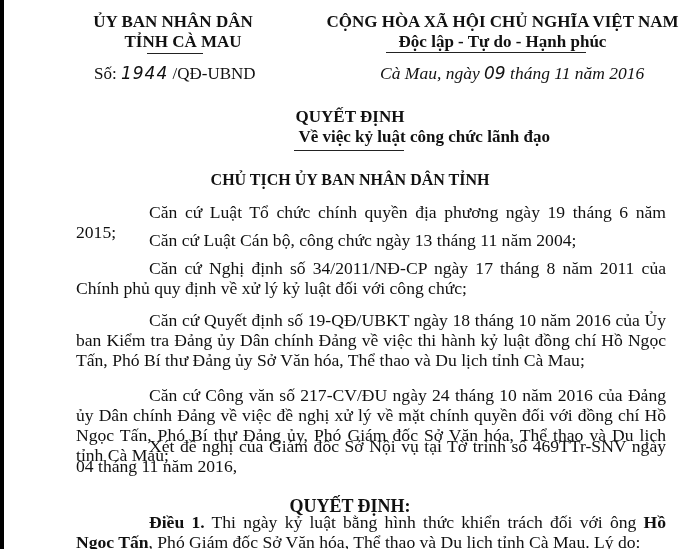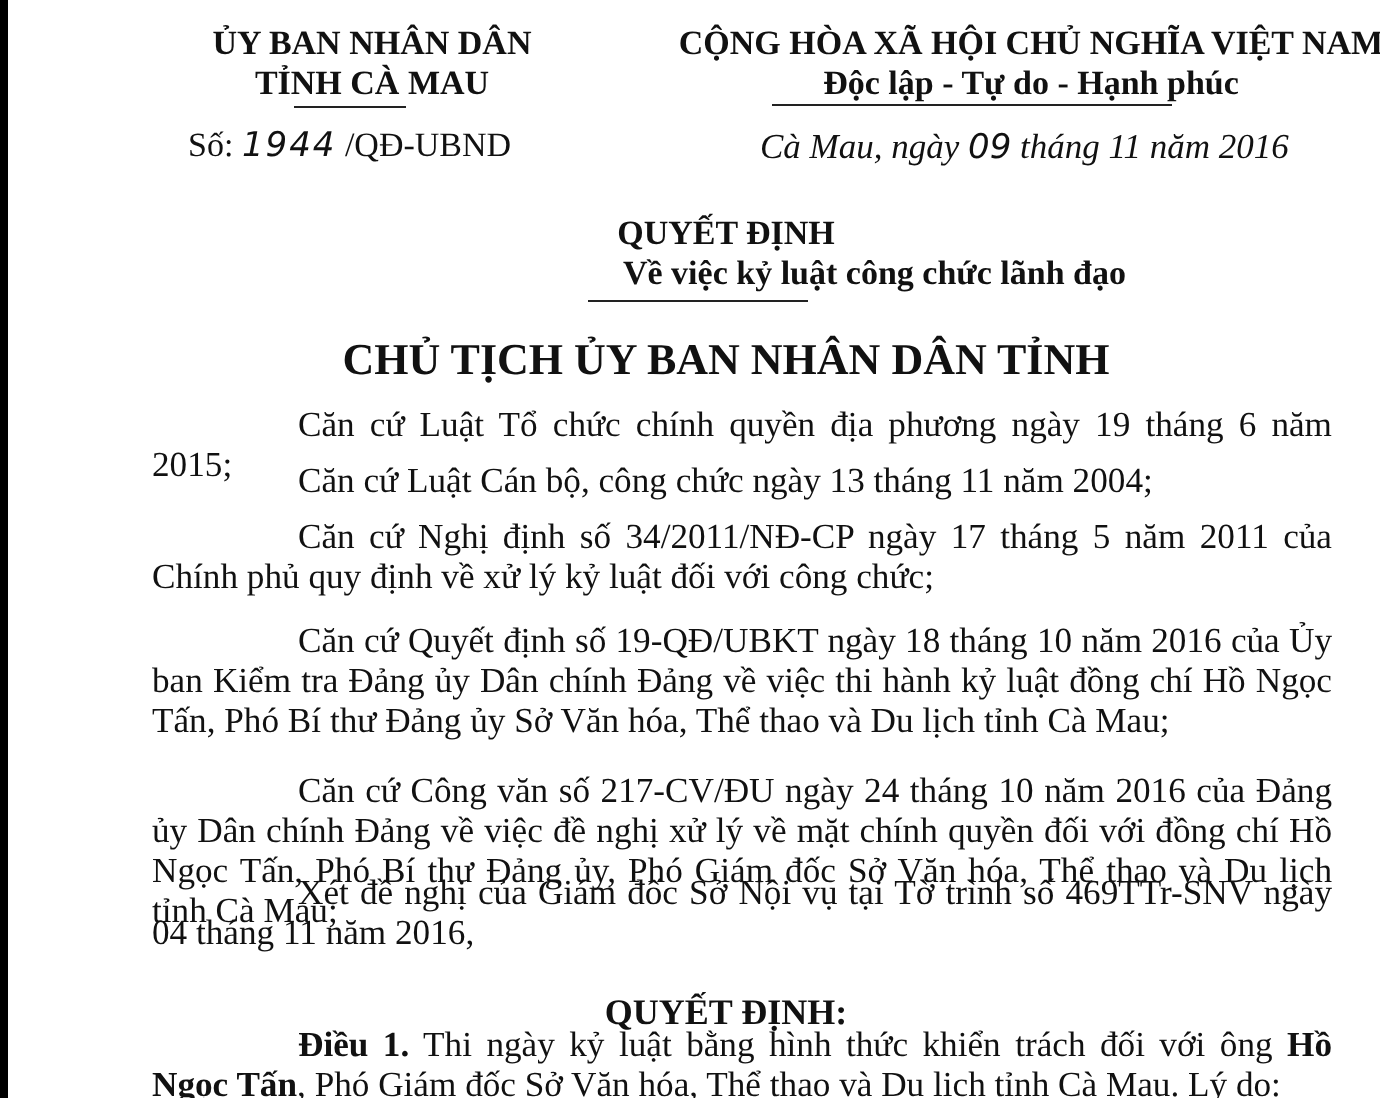--- a/index.html
+++ b/index.html
@@ -5,59 +5,59 @@
   html, body { margin: 0; padding: 0; }
   body {
     width: 690px; height: 549px; overflow: hidden;
     background: #ffffff; position: relative;
     font-family: "Liberation Serif", "DejaVu Serif", serif;
     color: #111;
   }
   .edge { position: absolute; left: 0; top: 0; width: 4px; height: 549px; background: #000; }
   .abs { position: absolute; white-space: nowrap; }
   .b { font-weight: bold; }
-  .center { text-align: center; margin-left: 13px; }
+  .center { text-align: center; }
   .hdr { font-size: 17px; font-weight: bold; line-height: 20px; }
   .rule { position: absolute; height: 1px; background: #222; }
   .p { position: absolute; left: 76px; width: 590px; font-size: 17.6px; line-height: 20px; white-space: normal; text-align: justify; text-align-last: left; }
   .ind { text-indent: 73px; }
   .it { font-style: italic; }
   .hw { font-family: "DejaVu Sans", sans-serif; font-style: italic; font-weight: 300; font-size: 17px; letter-spacing: 1px; }
 </style>
 </head>
 <body>
 
 <div class="edge"></div>
 
 <div class="abs hdr center" style="left:93px; top:12px; width:160px;">ỦY BAN NHÂN DÂN</div>
-<div class="abs hdr center" style="left:93px; top:32px; width:160px;text-align:center;">TỈNH CÀ MAU</div>
+<div class="abs hdr center" style="left:103px; top:32px; width:160px;text-align:center;">TỈNH CÀ MAU</div>
 <div class="rule" style="left:147px; top:53px; width:56px;"></div>
 <div class="abs" style="left:94px; top:63px; font-size:17px;">
   <span>Số:</span>
   <span class="hw">1944</span>
   <span>/QĐ-UBND</span>
 </div>
 
 <div class="abs hdr center" style="left:325px; top:12px; width:355px;">CỘNG HÒA XÃ HỘI CHỦ NGHĨA VIỆT NAM</div>
 <div class="abs hdr center" style="left:325px; top:32px; width:355px;">Độc lập - Tự do - Hạnh phúc</div>
 <div class="rule" style="left:386px; top:52px; width:200px;"></div>
 <div class="abs it" style="left:380px; top:63px; font-size:17.5px;">
   <span>Cà Mau, ngày</span>
   <span class="hw" style="letter-spacing:0;font-style:italic;">09</span>
   <span>tháng 11 năm 2016</span>
 </div>
 
 <div class="abs hdr center" style="left:150px; top:107px; width:400px;">QUYẾT ĐỊNH</div>
 <div class="abs hdr center" style="left:150px; top:127px; width:400px;text-align:right;">Về việc kỷ luật công chức lãnh đạo</div>
 <div class="rule" style="left:294px; top:150px; width:110px;"></div>
-<div class="abs hdr center" style="left:150px; top:170px; width:400px; font-size:22px;">CHỦ TỊCH ỦY BAN NHÂN DÂN TỈNH</div>
+<div class="abs hdr center" style="left:150px; top:170px; width:400px; font-size:16px;">CHỦ TỊCH ỦY BAN NHÂN DÂN TỈNH</div>
 
 <div class="p ind" style="top:202px;">Căn cứ Luật Tổ chức chính quyền địa phương ngày 19 tháng 6 năm 2015;</div>
 <div class="p ind" style="top:230px;">Căn cứ Luật Cán bộ, công chức ngày 13 tháng 11 năm 2004;</div>
-<div class="p ind" style="top:258px;">Căn cứ Nghị định số 34/2011/NĐ-CP ngày 17 tháng 5 năm 2011 của Chính phủ quy định về xử lý kỷ luật đối với công chức;</div>
+<div class="p ind" style="top:258px;">Căn cứ Nghị định số 34/2011/NĐ-CP ngày 17 tháng 8 năm 2011 của Chính phủ quy định về xử lý kỷ luật đối với công chức;</div>
 <div class="p ind" style="top:310px;">Căn cứ Quyết định số 19-QĐ/UBKT ngày 18 tháng 10 năm 2016 của Ủy ban Kiểm tra Đảng ủy Dân chính Đảng về việc thi hành kỷ luật đồng chí Hồ Ngọc Tấn, Phó Bí thư Đảng ủy Sở Văn hóa, Thể thao và Du lịch tỉnh Cà Mau;</div>
 <div class="p ind" style="top:385px;">Căn cứ Công văn số 217-CV/ĐU ngày 24 tháng 10 năm 2016 của Đảng ủy Dân chính Đảng về việc đề nghị xử lý về mặt chính quyền đối với đồng chí Hồ Ngọc Tấn, Phó Bí thư Đảng ủy, Phó Giám đốc Sở Văn hóa, Thể thao và Du lịch tỉnh Cà Mau;</div>
 
 <div class="p ind" style="top:436px;">Xét đề nghị của Giám đốc Sở Nội vụ tại Tờ trình số 469TTr-SNV ngày 04 tháng 11 năm 2016,</div>
 
 <div class="abs hdr center" style="left:250px; top:496px; width:200px; font-size:18px;">QUYẾT ĐỊNH:</div>
 
 <div class="p ind" style="top:512px;">
   <span class="b">Điều 1.</span><span> Thi ngày kỷ luật bằng hình thức khiển trách đối với ông </span><span class="b">Hồ Ngọc Tấn</span><span>, Phó Giám đốc Sở Văn hóa, Thể thao và Du lịch tỉnh Cà Mau. Lý do:</span>
 </div>

